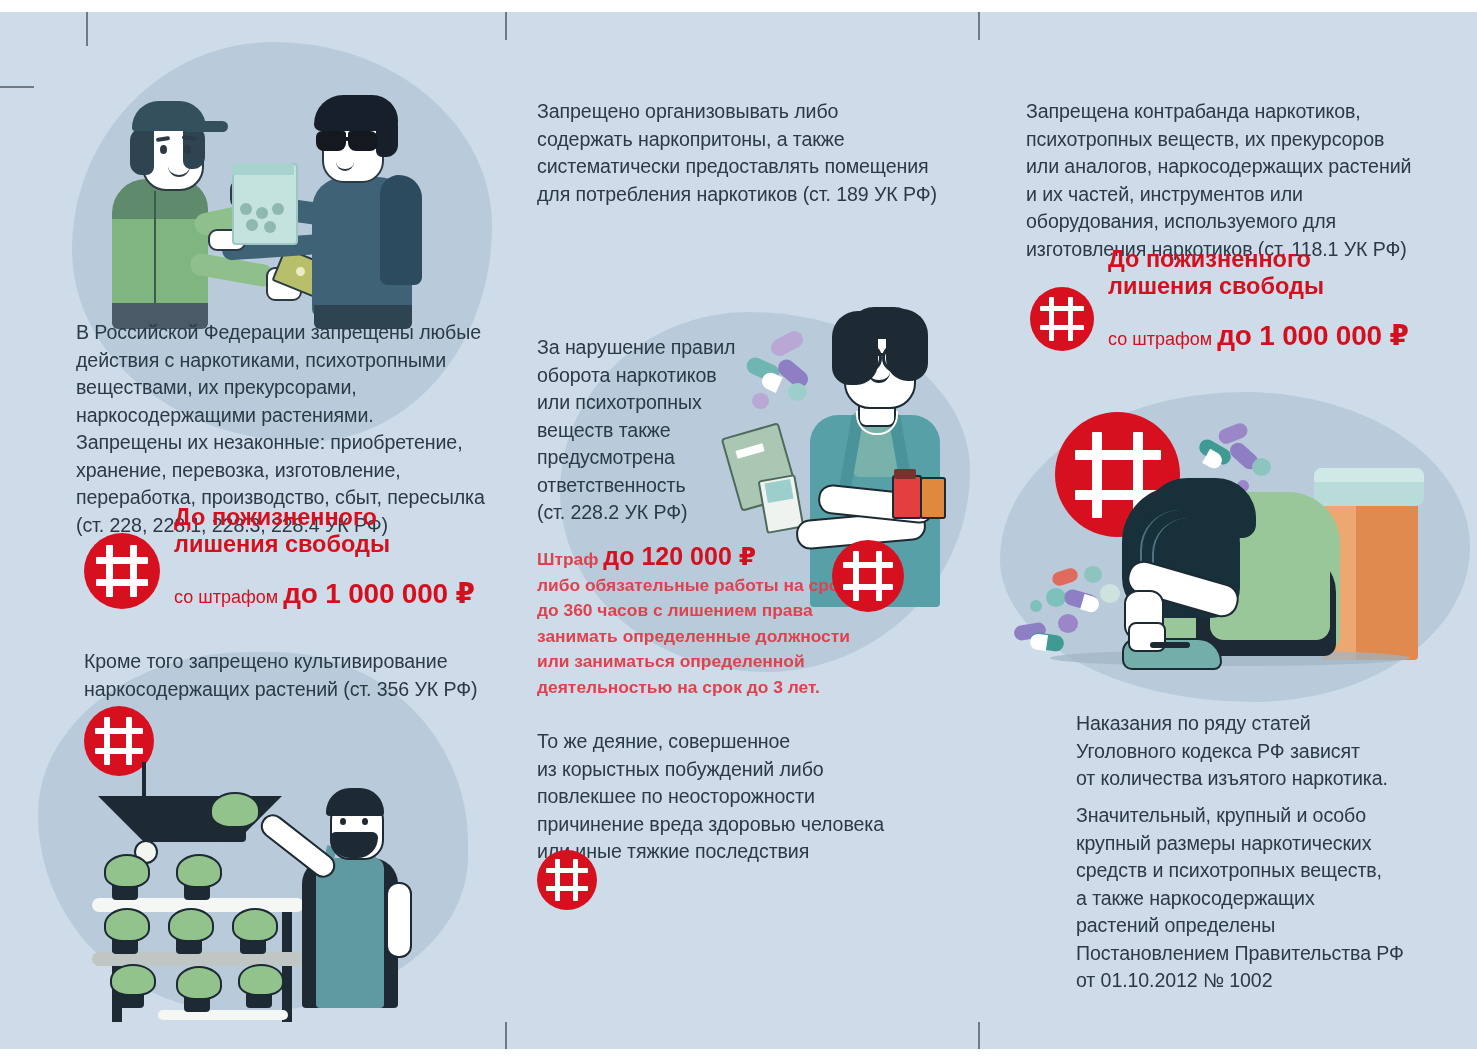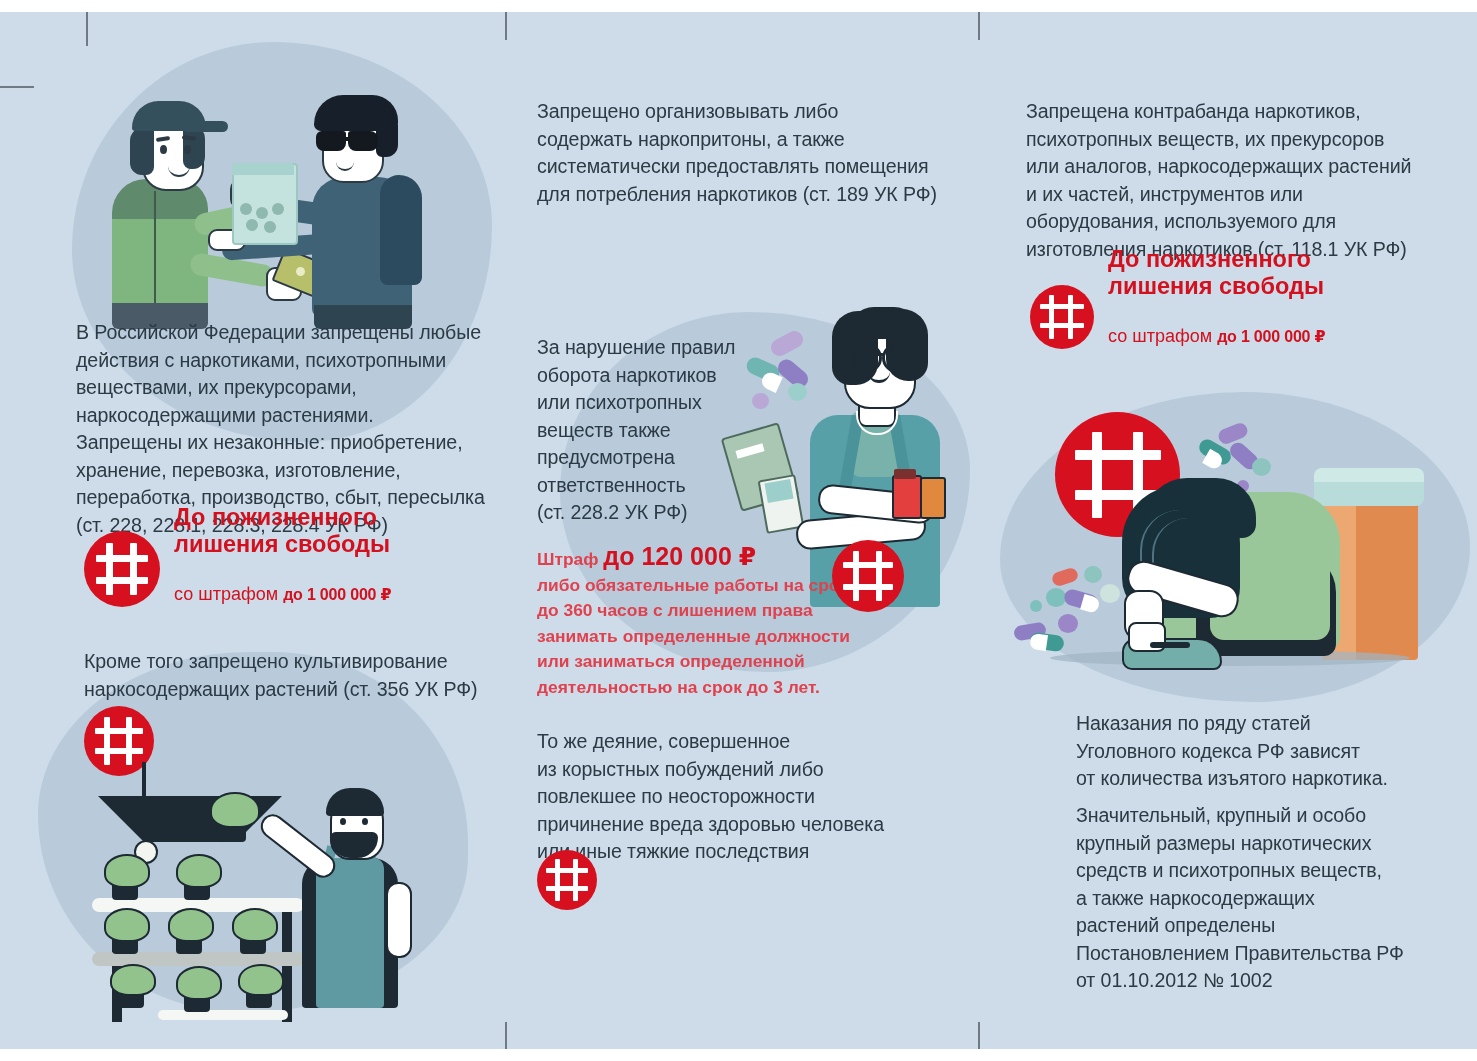--- a/index.html
+++ b/index.html
@@ -38,21 +38,21 @@
     font-size:23.5px;
     line-height:27px;
     white-space:pre-line;
   }
   .red-sub{
     color:#d4101e;
     font-size:18px;
     line-height:24px;
     white-space:pre-line;
   }
-  .red-sub b{font-size:16px;letter-spacing:-0.2px;}
+  .red-sub b{font-size:28px;letter-spacing:-0.2px;}
   .red-body{
     position:absolute;
     color:#e0414e;
     font-weight:bold;
     font-size:17.4px;
     line-height:25.5px;
     white-space:pre-line;
   }
   .red-body .big{color:#d4101e;font-size:25px;}
   .penalty{position:absolute;display:flex;align-items:flex-end;gap:14px;}

